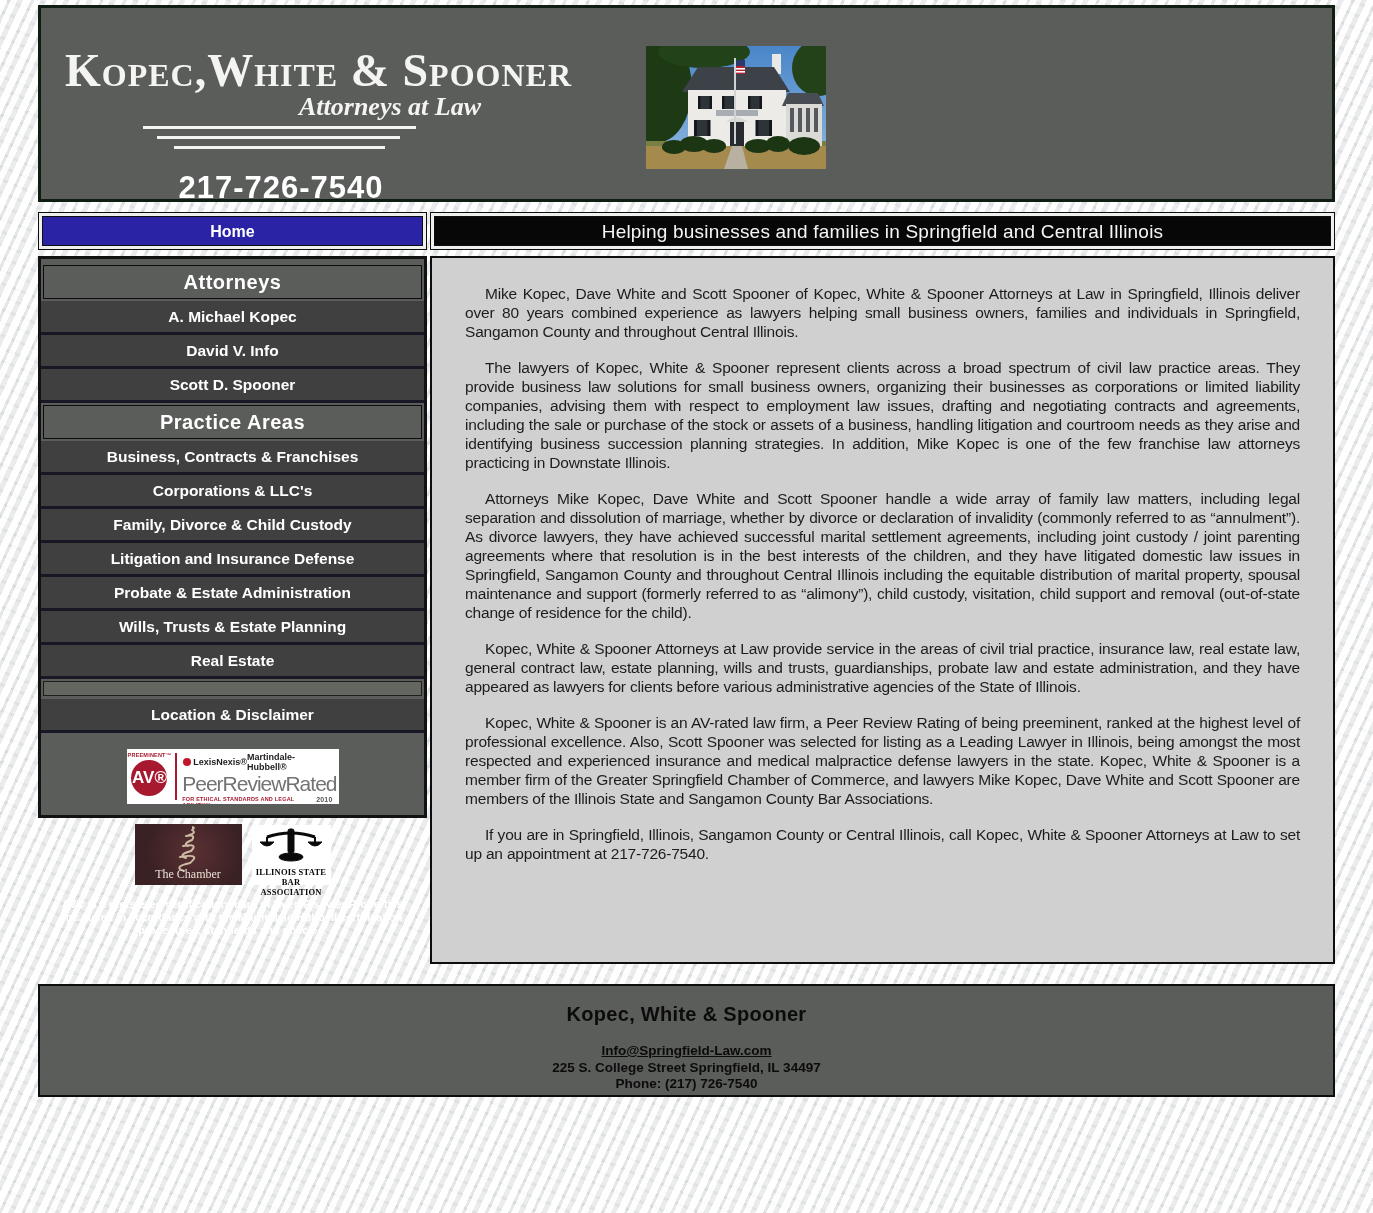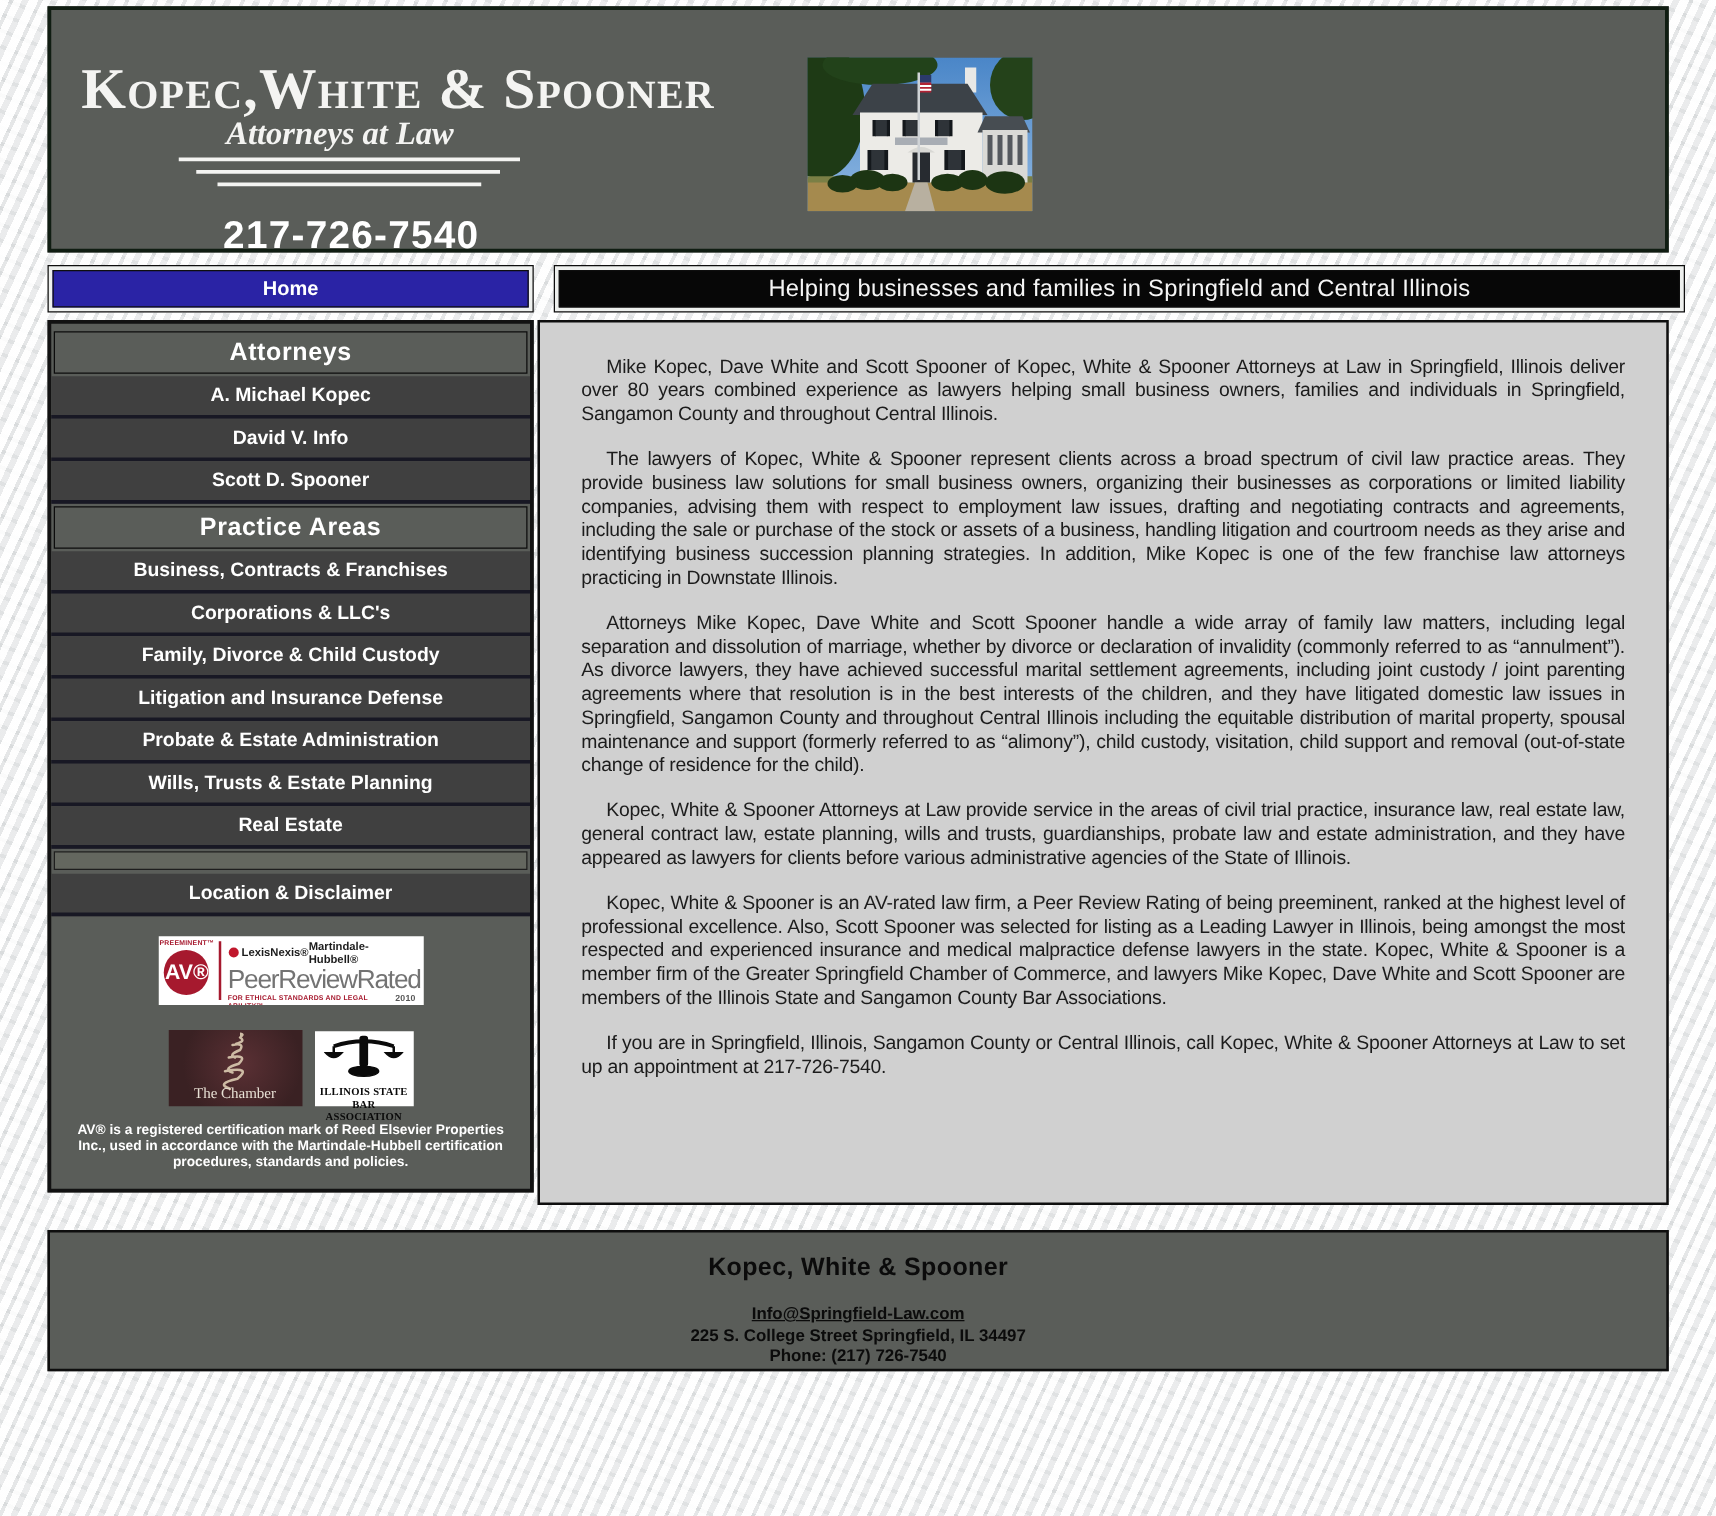--- a/index.html
+++ b/index.html
@@ -18,49 +18,49 @@
     position:relative; height:197px;
     background:#5a5d59; border:3px solid #101d12;
   }
   .firm-name {
     position:absolute; left:24px; top:36px;
     font-family:"Liberation Serif", serif; font-variant:small-caps;
     font-weight:700; font-size:46px; color:#f4f4f2; letter-spacing:1px;
     white-space:nowrap;
   }
   .tagline {
-    position:absolute; left:140px; top:84px; width:300px; text-align:left;
+    position:absolute; left:140px; top:84px; width:300px; text-align:right;
     font-family:"Liberation Serif", serif; font-style:italic; font-weight:700;
     font-size:26px; color:#f4f4f2;
   }
   .rule { position:absolute; height:3px; background:#f4f4f2; }
   .rule1 { left:102px; top:118px; width:273px; }
   .rule2 { left:116px; top:128px; width:243px; }
   .rule3 { left:133px; top:138px; width:211px; }
   .phone-big {
     position:absolute; left:100px; top:162px; width:280px; text-align:center;
     font-weight:700; font-size:31px; color:#ffffff; letter-spacing:1px;
   }
   .office-photo { position:absolute; left:605px; top:38px; width:180px; height:123px; display:block; }
 
   
-  .nav-row { display:flex; gap:16px; margin-top:10px; }
+  .nav-row { display:flex; gap:3px; margin-top:10px; }
   .col-left { width:389px; flex:none; }
   .col-right { width:905px; flex:none; }
 
   .frame { border:1px solid #0e0e0e; background:#eef0ee; padding:3px; }
   .frame-inner { border:1px solid #0e0e0e; height:30px; line-height:30px; text-align:center; }
   .home-inner { background:#2a23a5; color:#ffffff; font-weight:700; font-size:16px; }
   .banner-inner { background:#070707; color:#f5f5f5; font-weight:400; font-size:19px; letter-spacing:.2px; }
 
   .main-row { display:flex; gap:3px; margin-top:6px; align-items:flex-start; }
 
   
   .nav-box {
-    width:389px; height:698px; background:#5a5d59; border:3px solid #121212;
+    width:389px; height:562px; background:#5a5d59; border:3px solid #121212;
     padding-top:4px;
   }
   .nav-heading {
     margin:2px 2px; height:34px; line-height:32px; border:1px solid #0c0c0c;
     background:#5a5d59; color:#ffffff; font-weight:700; font-size:20px;
     text-align:center; letter-spacing:.5px; cursor:default;
   }
   .nav-link {
     height:34px; line-height:31px; border-bottom:3px solid #181824;
     background:#404040; color:#ffffff; font-weight:700; font-size:15.5px;

